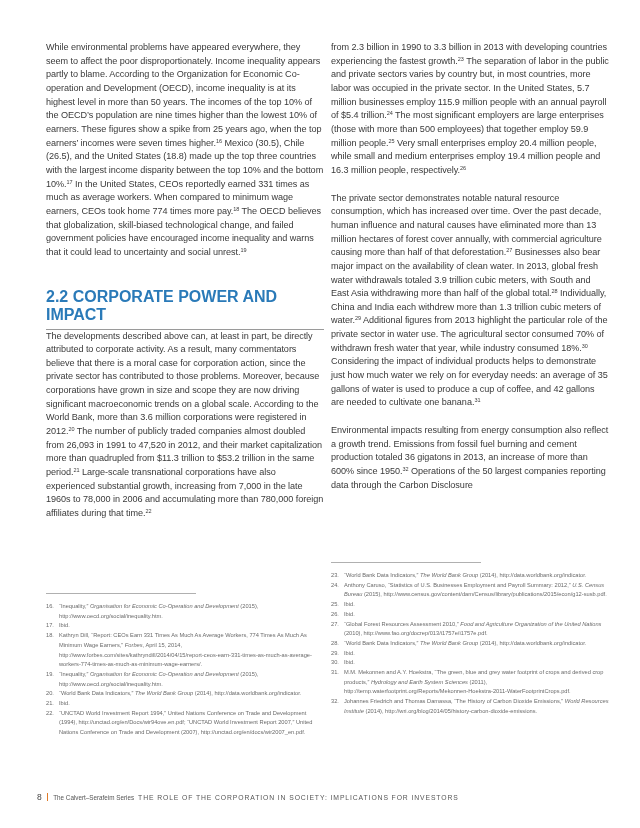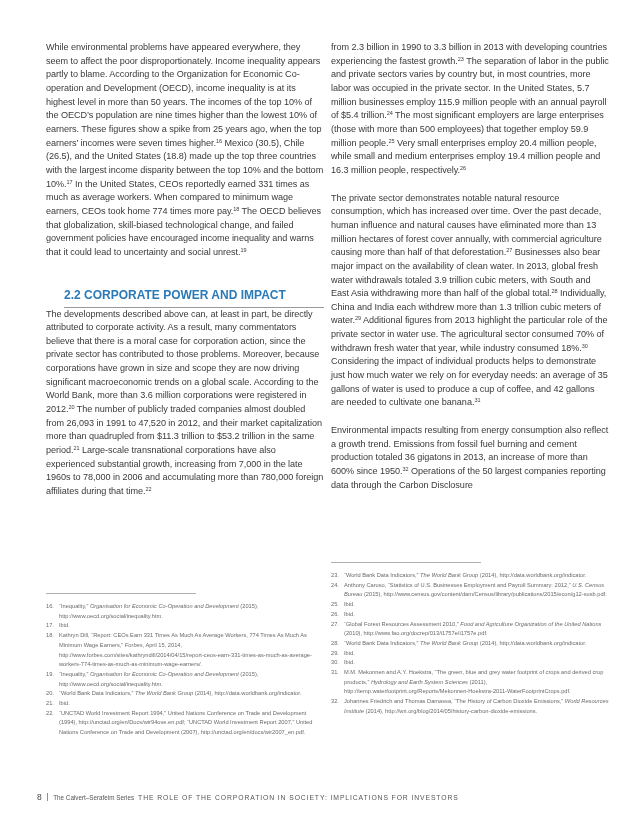--- a/index.html
+++ b/index.html
@@ -4,21 +4,21 @@
   <style>
     html, body { margin: 0; padding: 0; background: #ffffff; }
     body { width: 640px; height: 828px; position: relative; overflow: hidden;
            font-family: "Liberation Sans", "DejaVu Sans", sans-serif; color: #3c3c3c; }
     .col { position: absolute; top: 41px; width: 278px; }
     .col-left { left: 46px; }
     .col-right { left: 331px; }
     p.body { margin: 0; font-size: 9.1px; line-height: 13.65px; color: #3a3a3a; letter-spacing: -0.05px; }
     p.gap { margin-top: 14px; }
     sup { font-size: 5.5px; vertical-align: 3px; line-height: 0; }
-    h2.sec { margin: 28px 0 0 18px; font-size: 12px; font-weight: 700; color: #2a7ab8;
+    h2.sec { margin: 28px 0 0 0; font-size: 16px; font-weight: 700; color: #2a7ab8;
              padding-bottom: 5px; border-bottom: 1px solid #9a9a9a; letter-spacing: 0px;
              font-family: "Liberation Sans", sans-serif; }
     .after-head { margin-top: 14px; }
     .fn-rule { width: 150px; height: 0; border-top: 1px solid #b0b0b0; }
     .footnotes { position: absolute; width: 278px; }
     .fn-left { left: 46px; top: 593px; }
     .fn-right { left: 331px; top: 562px; }
     .fnlist { margin: 8px 0 0 0; padding: 0; list-style: none; }
     .fnlist li { display: flex; font-size: 5.7px; line-height: 9.7px; color: #6a6a6a; }
     .fnlist .num { width: 13px; flex: 0 0 13px; }

